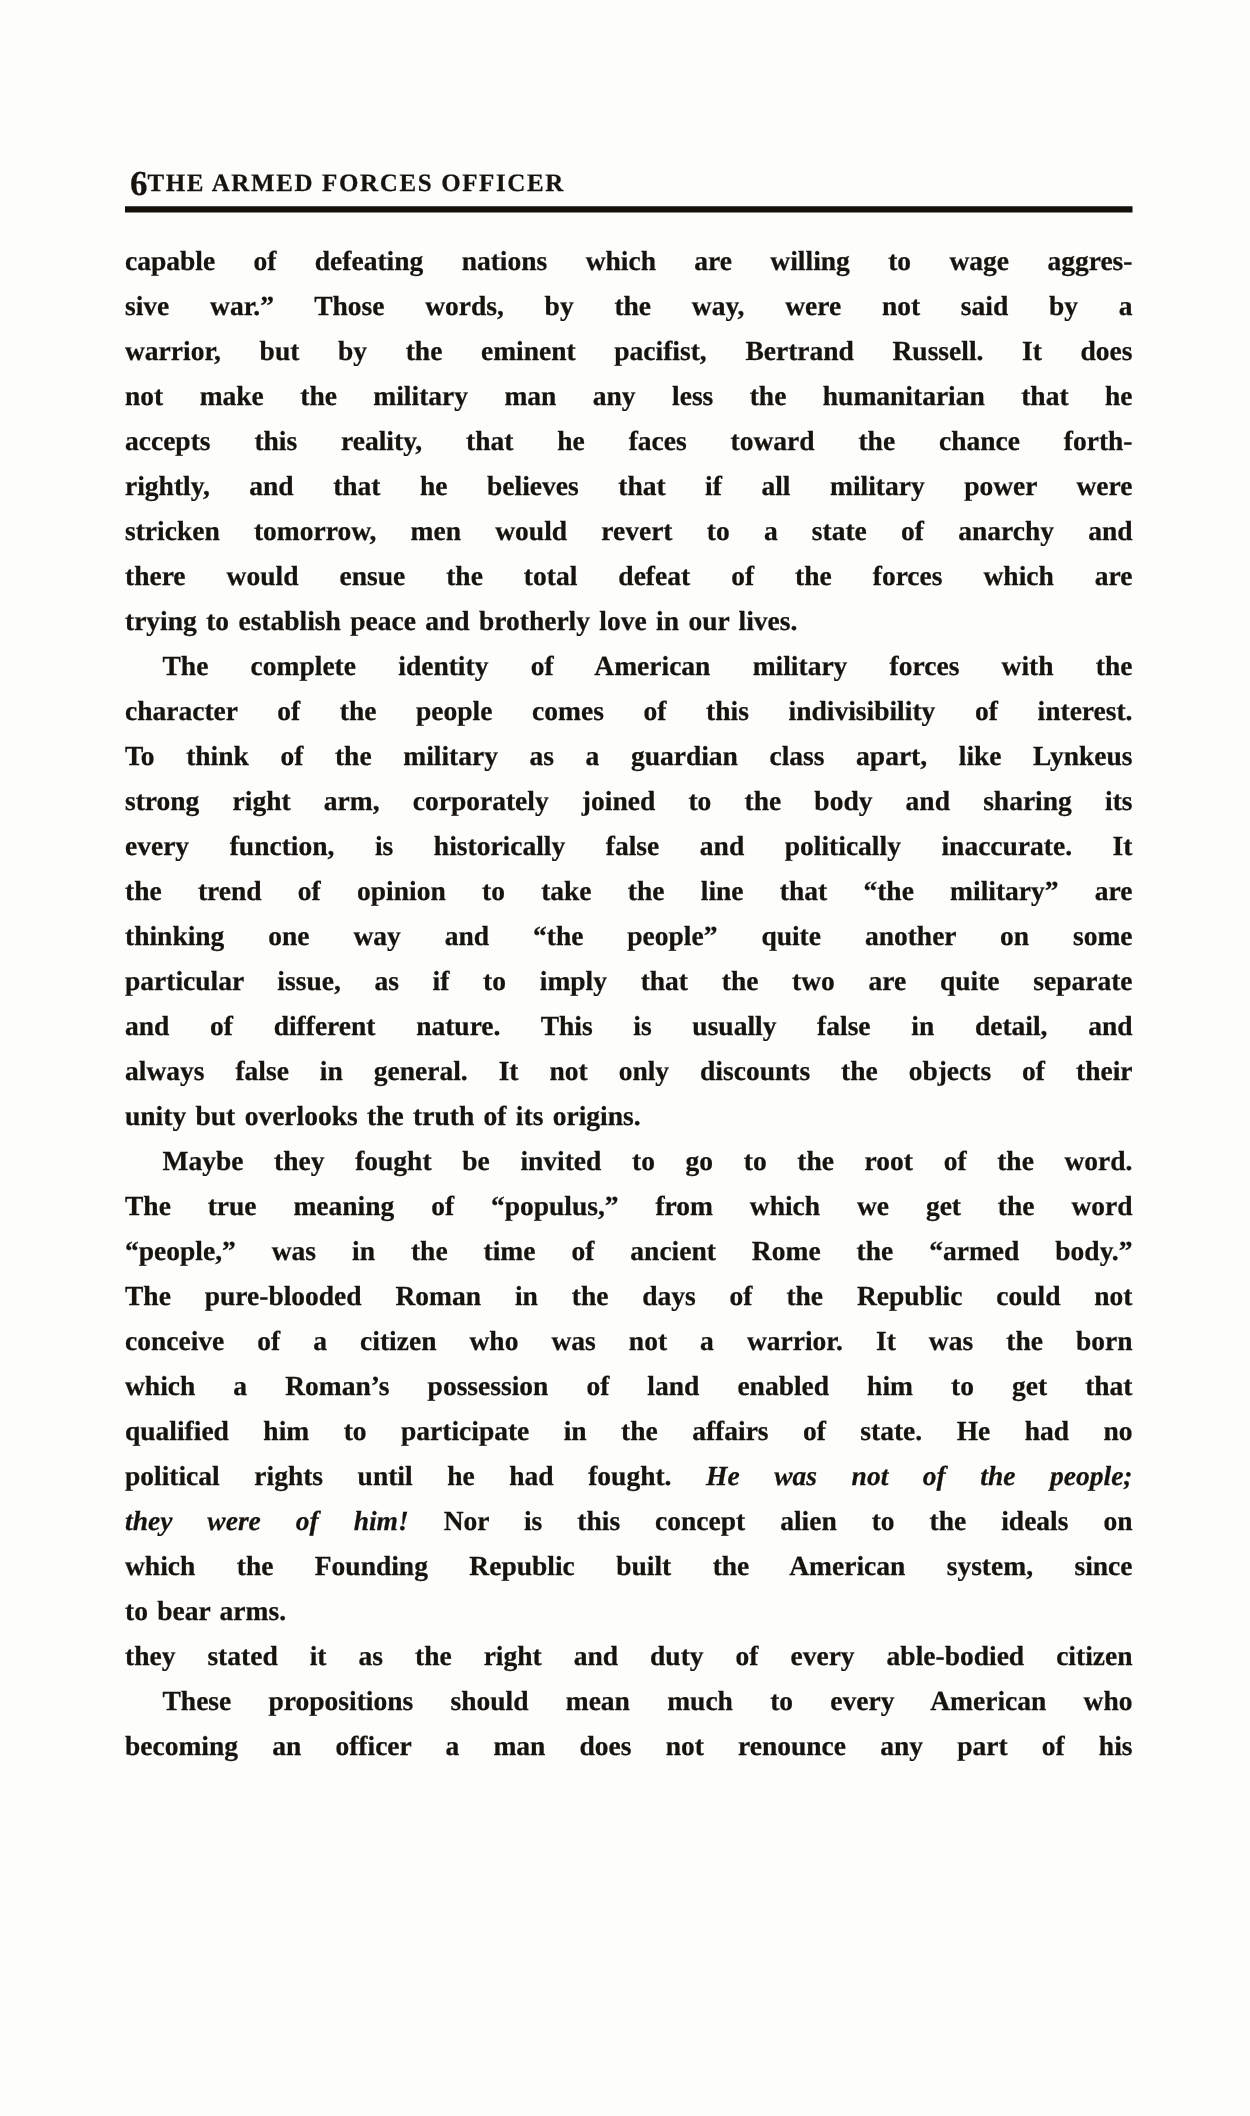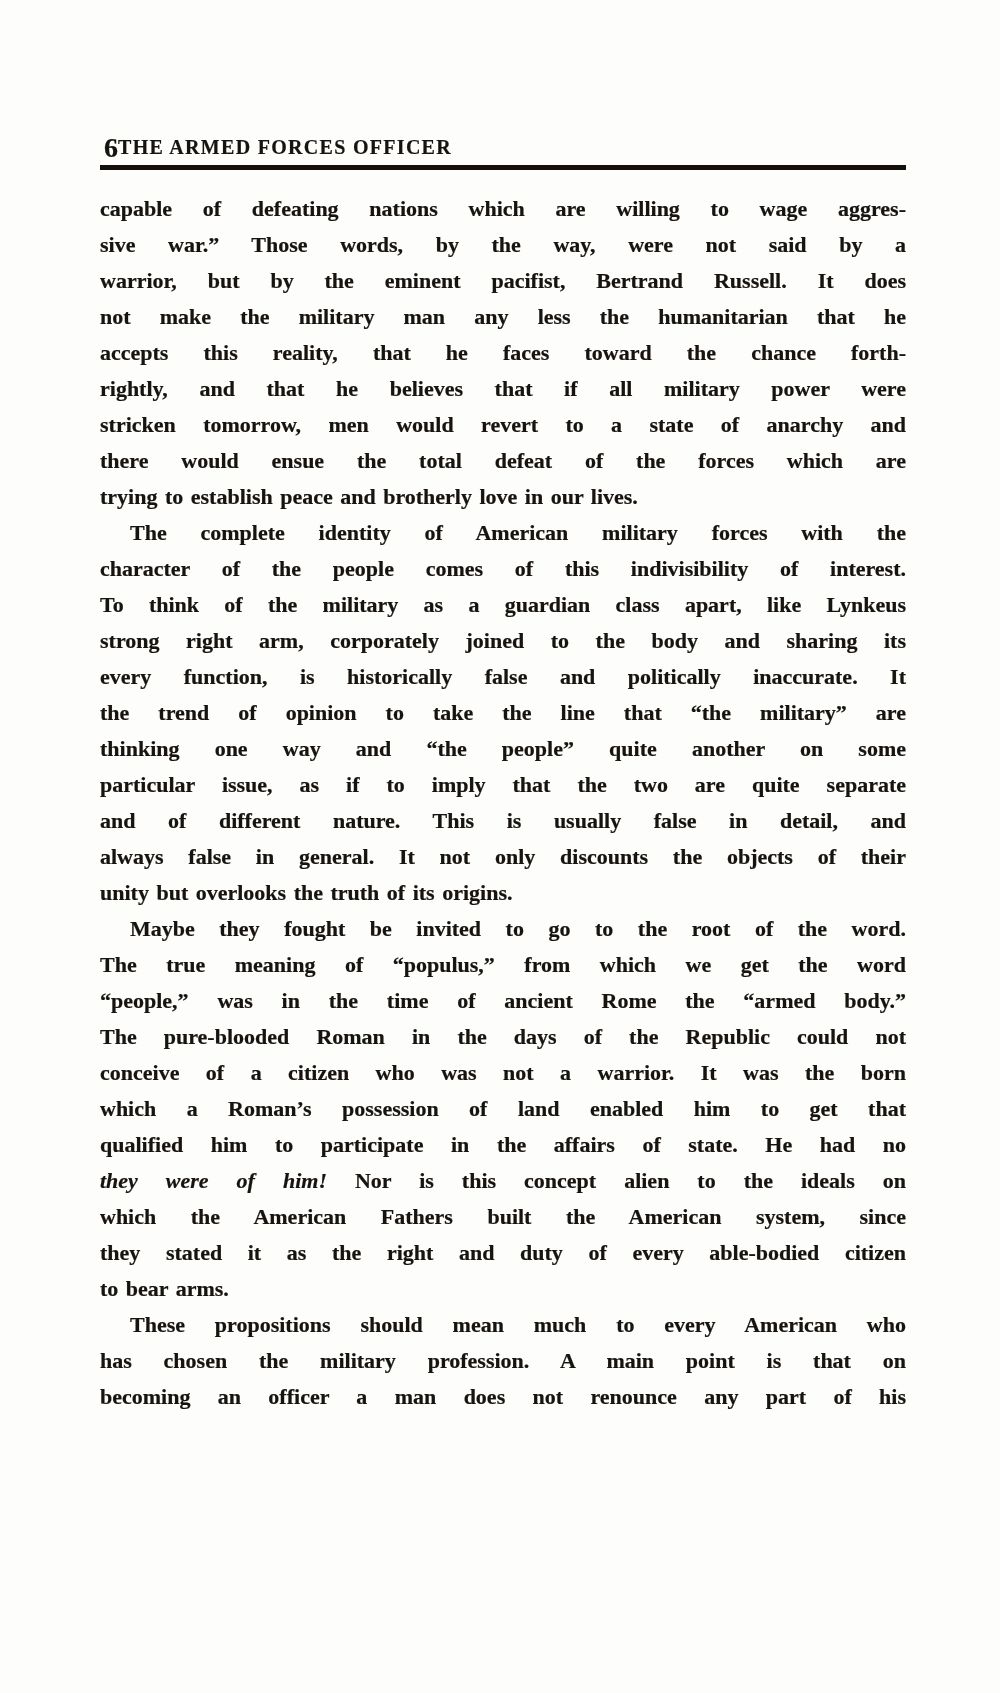--- a/index.html
+++ b/index.html
@@ -97,25 +97,25 @@
           <div class="line unjust"><span>unity but overlooks the truth of its origins.</span></div>
         </div>
         <div class="para indent">
           <div class="line"><span>Maybe they fought be invited to go to the root of the word.</span></div>
           <div class="line"><span>The true meaning of “populus,” from which we get the word</span></div>
           <div class="line"><span>“people,” was in the time of ancient Rome the “armed body.”</span></div>
           <div class="line"><span>The pure-blooded Roman in the days of the Republic could not</span></div>
           <div class="line"><span>conceive of a citizen who was not a warrior. It was the born</span></div>
           <div class="line"><span>which a Roman’s possession of land enabled him to get that</span></div>
           <div class="line"><span>qualified him to participate in the affairs of state. He had no</span></div>
+          <div class="line"><span>political rights until he had fought. </span><em>He was not of the people;</em></div>
           <div class="line"><em>they were of him!</em><span> Nor is this concept alien to the ideals on</span></div>
-          <div class="line"><span>which the American Fathers built the American system, since</span></div>
+          <div class="line"><span>which the Founding Republic built the American system, since</span></div>
+          <div class="line unjust"><span>to bear arms.</span></div>
           <div class="line"><span>they stated it as the right and duty of every able-bodied citizen</span></div>
-          <div class="line unjust"><span>to bear arms.</span></div>
         </div>
         <div class="para indent">
           <div class="line"><span>These propositions should mean much to every American who</span></div>
-          <div class="line"><span>has chosen the military profession. A main point is that on</span></div>
           <div class="line"><span>becoming an officer a man does not renounce any part of his</span></div>
         </div>
       </main>
   </div>
 </div>
 
 </body></html>

